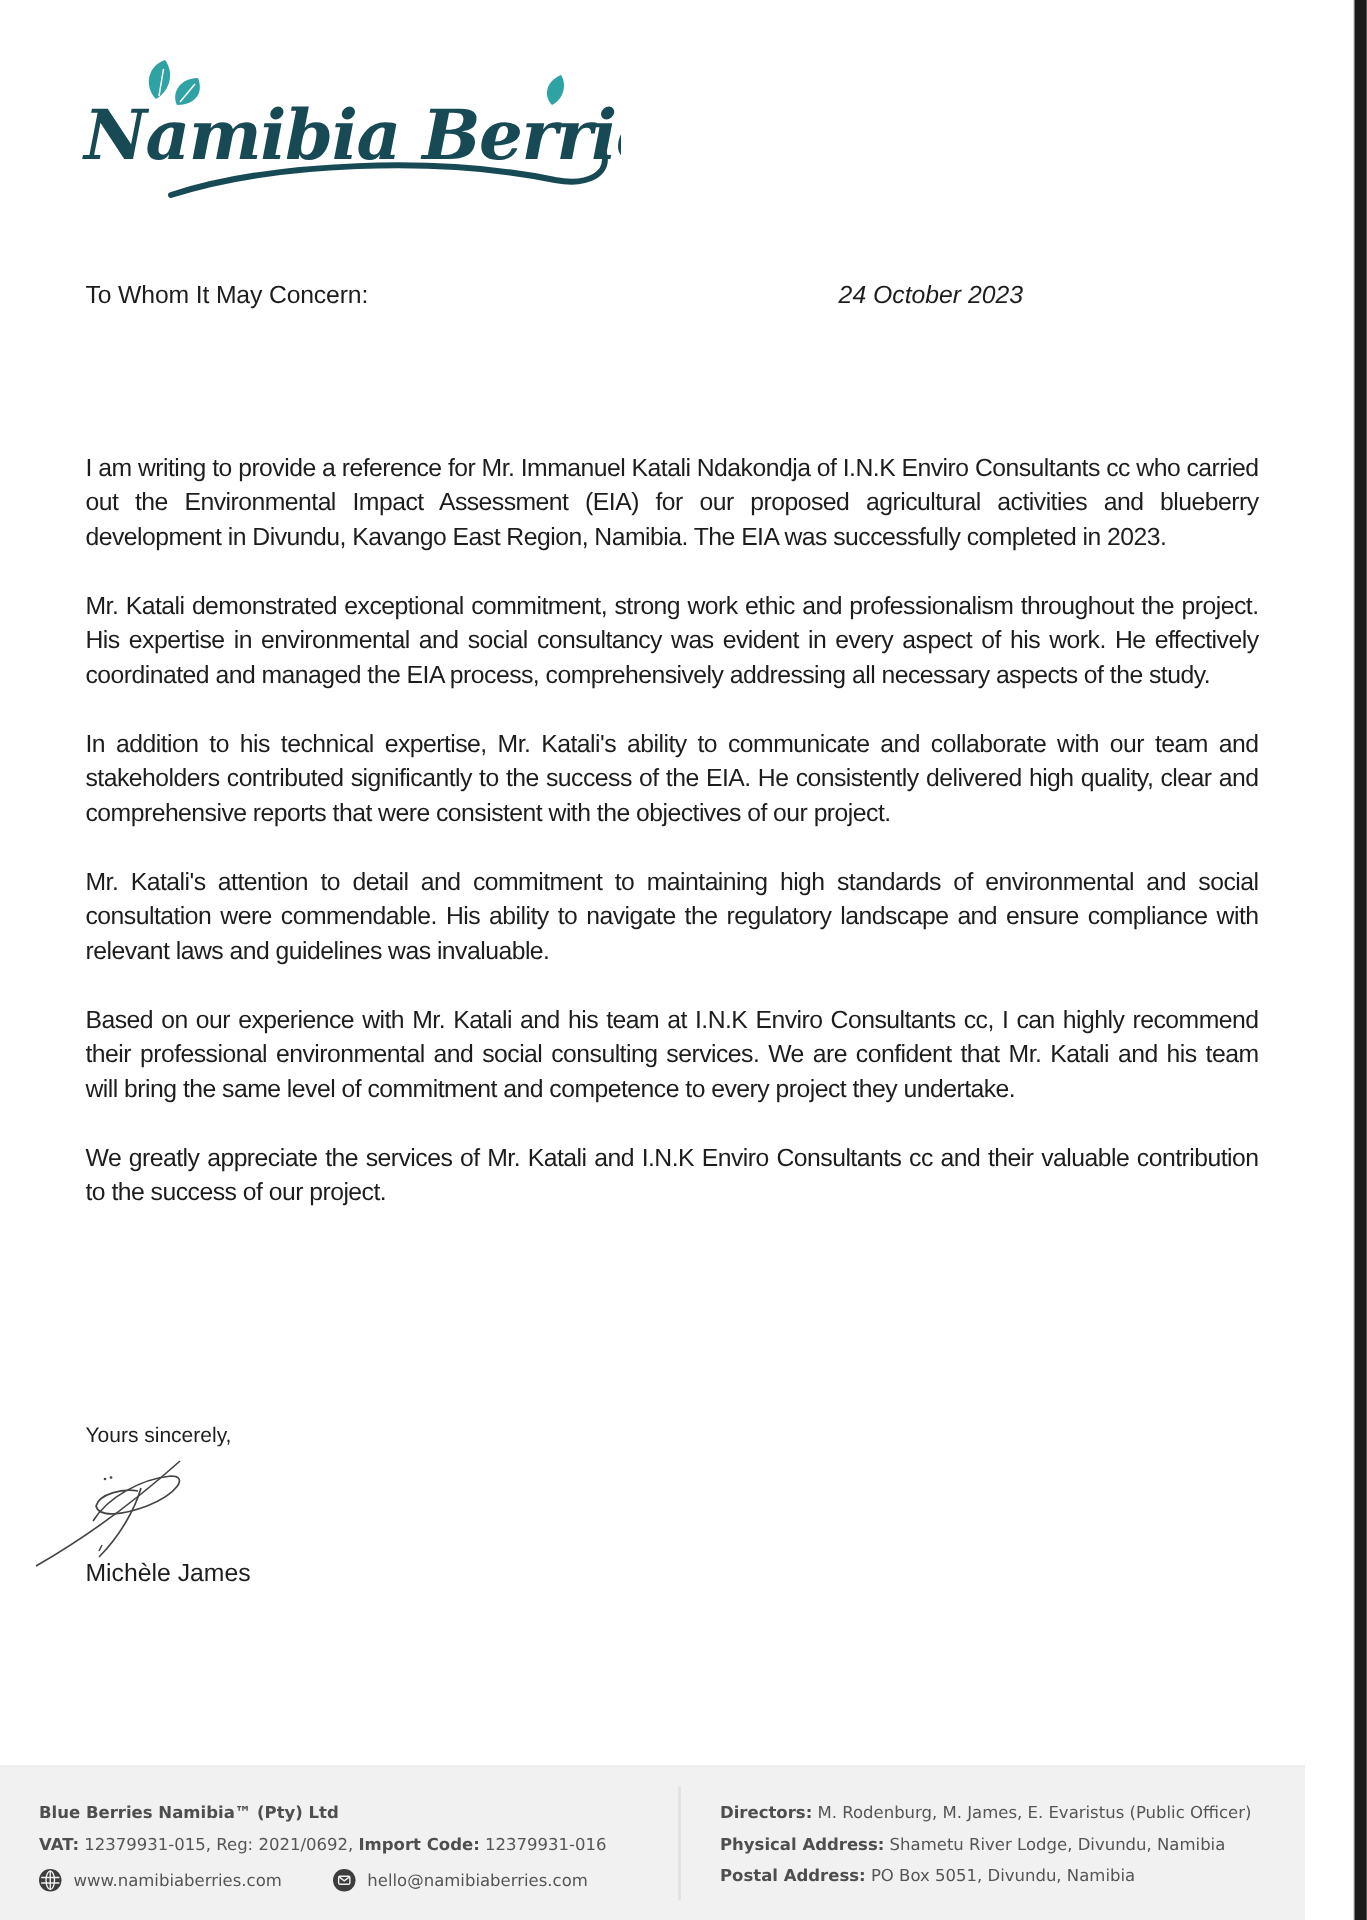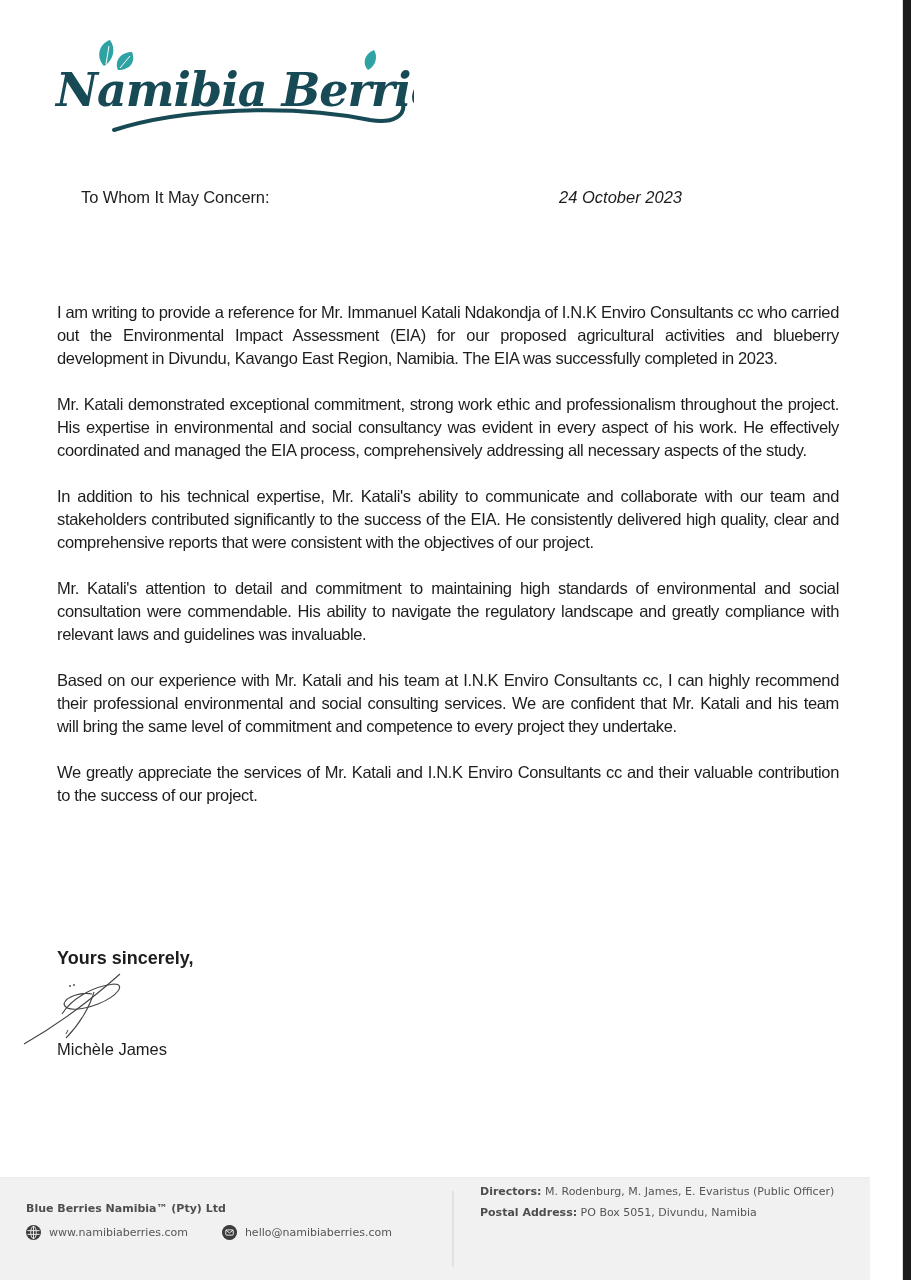--- a/index.html
+++ b/index.html
@@ -15,44 +15,44 @@
     .page-edge {
       position: absolute; left: 902px; top: 0; width: 9px; height: 1280px;
       background: #1b1b1b; border-left: 1px solid #d8d8d8;
     }
     .logo { position: absolute; left: 52px; top: 36px; width: 362px; height: 100px; }
     .logo svg { width: 100%; height: 100%; }
     .salutation-row {
       position: absolute; left: 57px; top: 188px; width: 625px;
       font-size: 16.5px; color: #1d1d1d; font-family: "Liberation Sans", sans-serif;
     }
-    .salutation-row .greeting { position: absolute; left: 0; top: 0; letter-spacing: -0.1px; margin-left: 24px; }
+    .salutation-row .greeting { position: absolute; left: 0; top: 0; letter-spacing: -0.1px; }
     .salutation-row .date { position: absolute; right: 0; top: 0; white-space: nowrap; font-style: italic; }
     .body-text {
       position: absolute; left: 57px; top: 281px; width: 782px;
       font-size: 16.5px; line-height: 23px; color: #1d1d1d;
       font-family: "Liberation Sans", sans-serif;
       letter-spacing: -0.35px;
       margin-top: 20px;
     }
     .body-text p { margin: 0 0 23px 0; text-align: justify; }
-    .closing { position: absolute; left: 57px; top: 948px; font-size: 18px; color: #1d1d1d; font-weight: bold; }
+    .closing { position: absolute; left: 57px; top: 948px; font-size: 14px; color: #1d1d1d; }
     .signature { position: absolute; left: 22px; top: 972px; width: 110px; height: 78px; }
     .signature svg { width: 100%; height: 100%; }
     .signer-name { position: absolute; left: 57px; top: 1040px; font-size: 16.5px; color: #1d1d1d; }
     .footer {
       position: absolute; left: 0; top: 1177px; width: 870px; height: 103px;
       background: #f1f1f1; border-top: 1px solid #ececec;
       font-family: "DejaVu Sans", sans-serif; color: #555555; font-size: 11px;
     }
     .footer .divider {
       position: absolute; left: 452px; top: 13px; width: 2px; height: 76px; background: #e2e2e2;
     }
     .footer .left { position: absolute; left: 26px; top: 23px; }
-    .footer .right { position: absolute; left: 480px; top: 6px; }
+    .footer .right { position: absolute; left: 480px; top: 23px; }
     .footer .line { height: 21px; line-height: 16px; white-space: nowrap; }
     .footer b { font-weight: bold; color: #4e4e4e; }
     .footer .contacts { display: flex; align-items: center; }
     .footer .contact { display: flex; align-items: center; margin-right: 34px; }
     .footer .ico {
       width: 15px; height: 15px; border-radius: 50%; background: #3d3d3d;
       display: inline-flex; align-items: center; justify-content: center; margin-right: 8px;
     }
     .footer .ico svg { width: 15px; height: 15px; }
   </style>
@@ -78,21 +78,21 @@
 
   <div class="salutation-row">
     <span class="greeting">To Whom It May Concern:</span>
     <span class="date">24 October 2023</span>
   </div>
 
   <div class="body-text">
     <p>I am writing to provide a reference for Mr. Immanuel Katali Ndakondja of I.N.K Enviro Consultants cc who carried out the Environmental Impact Assessment (EIA) for our proposed agricultural activities and blueberry development in Divundu, Kavango East Region, Namibia. The EIA was successfully completed in 2023.</p>
     <p>Mr. Katali demonstrated exceptional commitment, strong work ethic and professionalism throughout the project. His expertise in environmental and social consultancy was evident in every aspect of his work. He effectively coordinated and managed the EIA process, comprehensively addressing all necessary aspects of the study.</p>
     <p>In addition to his technical expertise, Mr. Katali's ability to communicate and collaborate with our team and stakeholders contributed significantly to the success of the EIA. He consistently delivered high quality, clear and comprehensive reports that were consistent with the objectives of our project.</p>
-    <p>Mr. Katali's attention to detail and commitment to maintaining high standards of environmental and social consultation were commendable. His ability to navigate the regulatory landscape and greatly compliance with relevant laws and guidelines was invaluable.</p>
+    <p>Mr. Katali's attention to detail and commitment to maintaining high standards of environmental and social consultation were commendable. His ability to navigate the regulatory landscape and ensure compliance with relevant laws and guidelines was invaluable.</p>
     <p>Based on our experience with Mr. Katali and his team at I.N.K Enviro Consultants cc, I can highly recommend their professional environmental and social consulting services. We are confident that Mr. Katali and his team will bring the same level of commitment and competence to every project they undertake.</p>
     <p>We greatly appreciate the services of Mr. Katali and I.N.K Enviro Consultants cc and their valuable contribution to the success of our project.</p>
   </div>
 
   <div class="closing">Yours sincerely,</div>
 
   <div class="signature">
     <svg viewBox="0 0 110 78" xmlns="http://www.w3.org/2000/svg">
       <path d="M2 72 C30 56 60 36 98 2" stroke="#444" stroke-width="1.1" fill="none"></path>
       <path d="M40 42 C50 26 72 14 92 12 C104 12 96 24 76 32 C60 38 44 40 42 32 C44 24 60 20 70 22" stroke="#444" stroke-width="1.1" fill="none"></path>
@@ -101,20 +101,26 @@
       <circle cx="52" cy="13" r="0.9" fill="#444"></circle>
       <path d="M46 58 L44 62" stroke="#444" stroke-width="1" fill="none"></path>
     </svg>
   </div>
 
   <div class="signer-name">Michèle James</div>
 
   <div class="footer">
     <div class="left">
       <div class="line"><b>Blue Berries Namibia™ (Pty) Ltd</b></div>
+      <div class="line">
+        <b>VAT:</b>
+        <span>12379931-015, Reg: 2021/0692,</span>
+        <b>Import Code:</b>
+        <span>12379931-016</span>
+      </div>
       <div class="line contacts">
         <span class="contact">
           <span class="ico">
             <svg viewBox="0 0 16 16">
                 <circle cx="8" cy="8" r="7" fill="#3d3d3d"></circle>
                 <ellipse cx="8" cy="8" rx="3" ry="6.5" stroke="#f1f1f1" stroke-width="1" fill="none"></ellipse>
                 <line x1="1.5" y1="6" x2="14.5" y2="6" stroke="#f1f1f1" stroke-width="1"></line>
                 <line x1="1.5" y1="10" x2="14.5" y2="10" stroke="#f1f1f1" stroke-width="1"></line>
                 <line x1="8" y1="1" x2="8" y2="15" stroke="#f1f1f1" stroke-width="1"></line>
               </svg>
@@ -135,20 +141,24 @@
     </div>
 
     <div class="divider"></div>
 
     <div class="right">
       <div class="line">
         <b>Directors:</b>
         <span>M. Rodenburg, M. James, E. Evaristus (Public Officer)</span>
       </div>
       <div class="line">
+        <b>Physical Address:</b>
+        <span>Shametu River Lodge, Divundu, Namibia</span>
+      </div>
+      <div class="line">
         <b>Postal Address:</b>
         <span>PO Box 5051, Divundu, Namibia</span>
       </div>
     </div>
   </div>
 </div>
 
 <div class="page-edge"></div>
 
 </body></html>

